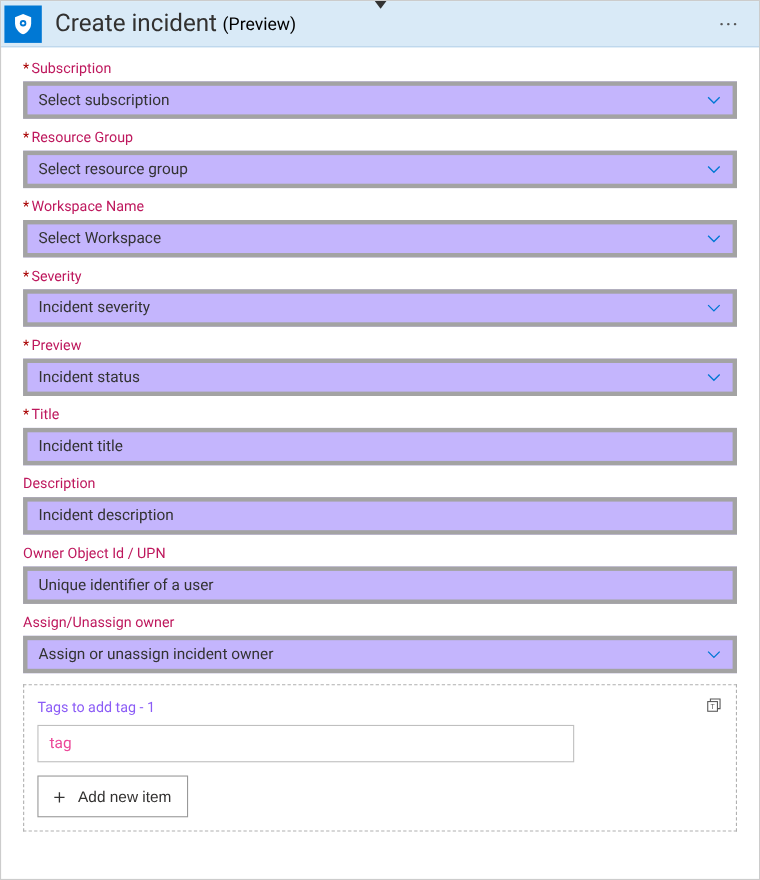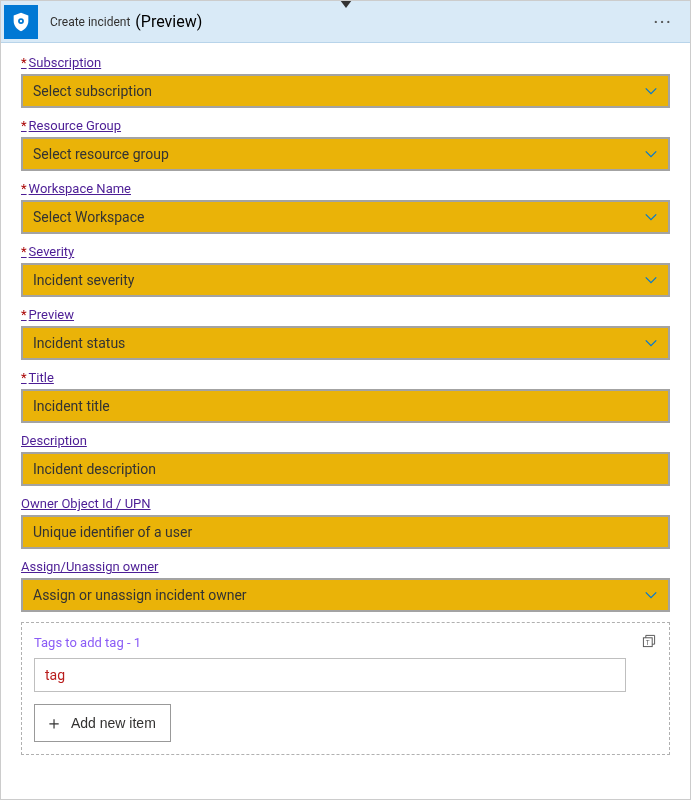--- a/index.html
+++ b/index.html
@@ -37,21 +37,21 @@
   .header-icon-box {
     width: 34px;
     height: 34px;
     background: #0078d4;
     margin: 3px 12px 3px 3px;
     display: flex;
     align-items: center;
     justify-content: center;
   }
   .header-title {
-    font-size: 12px;
+    font-size: 22px;
     color: #323130;
   }
   .header-sub {
     font-size: 16px;
     color: #000000;
     margin-left: 5px;
   }
   .header-menu {
     margin-left: auto;
     color: #555;
@@ -62,34 +62,33 @@
     line-height: 0.5;
   }
   .form-body {
     padding: 12px 20px 16px 20px;
   }
   .field {
     margin-bottom: 10px;
   }
   .label {
     font-size: 13px;
-    color: #4c1d95;
+    color: #be185d;
     margin-bottom: 4px;
-    text-decoration: underline;
   }
   .req::before {
     content: "*";
     color: #a80000;
     margin-right: 2px;
   }
   .dropdown, .textinput {
     width: 100%;
     height: 34px;
-    border: 2px solid #a3a3a3;
-    background: #eab308;
+    border: 4px solid #a3a3a3;
+    background: #c4b5fd;
     display: flex;
     align-items: center;
     padding: 0 10px;
     font-size: 14px;
     color: #333;
     justify-content: space-between;
     cursor: pointer;
   }
   .dropdown .value, .textinput .value {
     color: #333;
@@ -114,28 +113,28 @@
   }
   .tags-head .tlabel {
     font-size: 13px;
     color: #8b5cf6;
   }
   .tags-head .ticon {
     color: #555;
     cursor: pointer;
   }
   .tag-input {
-    width: 592px;
+    width: 488px;
     height: 34px;
     border: 1px solid #bfbfbf;
     display: flex;
     align-items: center;
     padding: 0 10px;
     font-size: 14px;
-    color: #b91c1c;
+    color: #ec4899;
     background: #fff;
     cursor: text;
   }
   .add-btn {
     margin-top: 12px;
     height: 38px;
     border: 1px solid #999;
     background: #fff;
     padding: 0 14px 0 10px;
     display: inline-flex;

